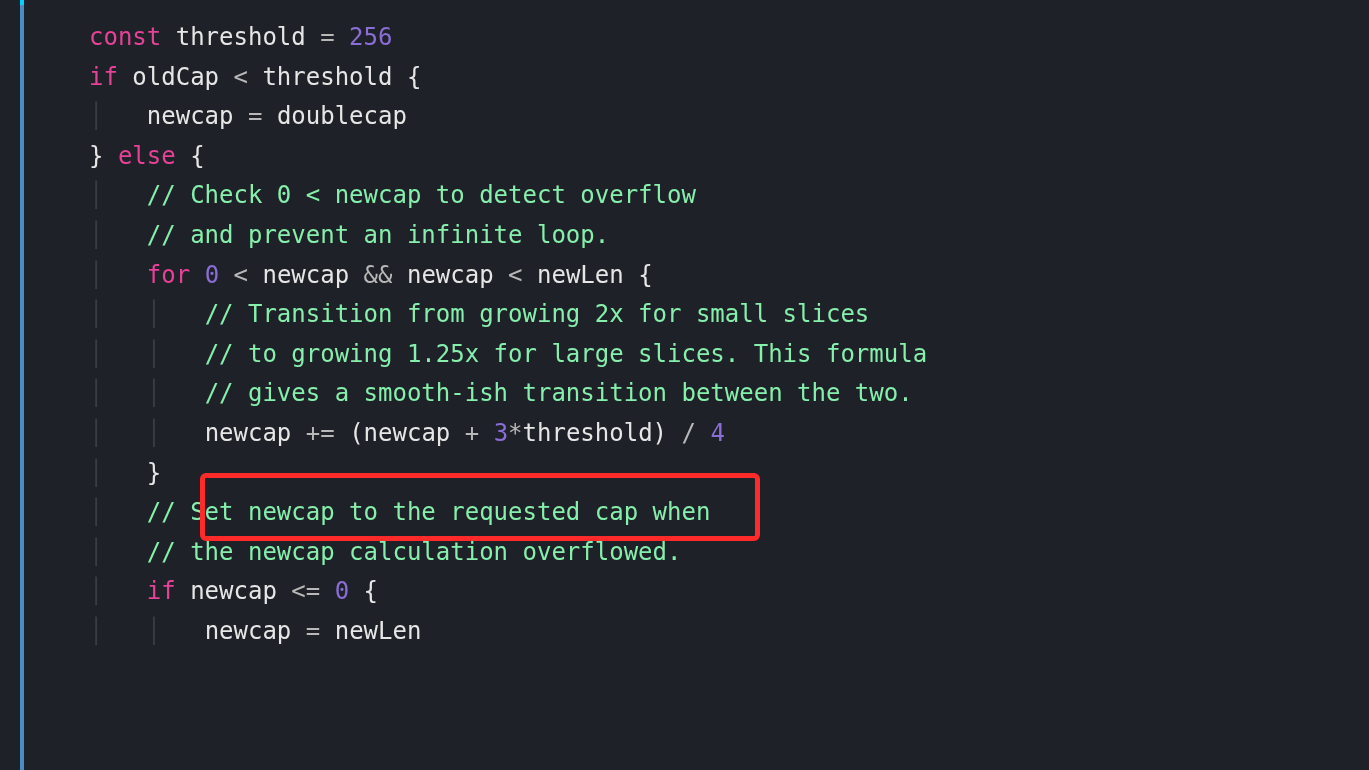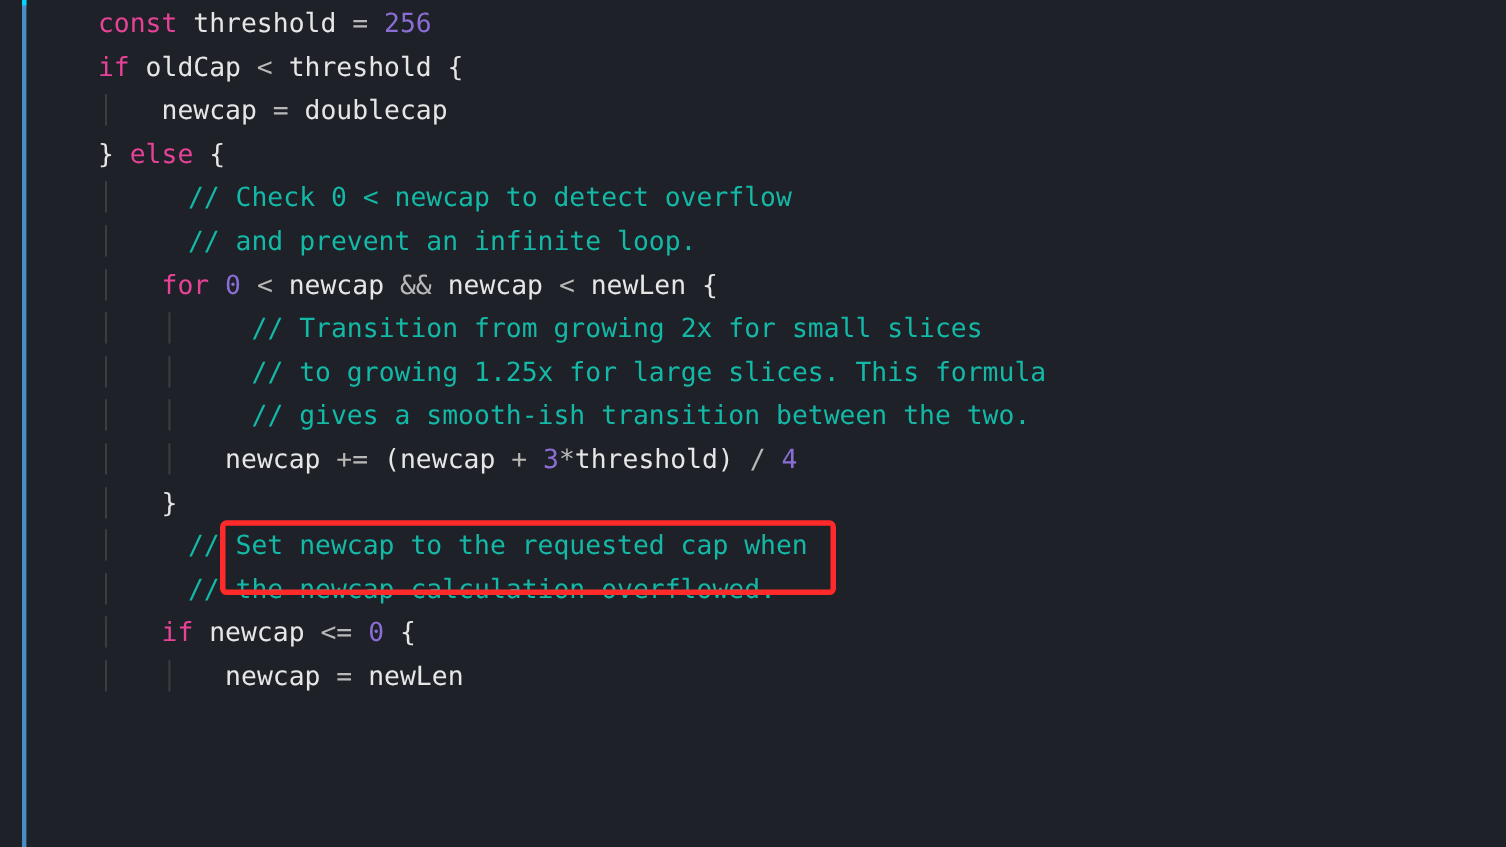--- a/index.html
+++ b/index.html
@@ -29,30 +29,30 @@
       top: 0;
       width: 4px;
       height: 5px;
       background: #00d4ff;
     }
     .code-area {
       position: absolute;
       left: 35px;
       top: 0;
       right: 0;
-      padding-top: 2px;
+      padding-top: 18px;
       white-space: pre;
     }
     .line { position: relative; padding-left: 54px; }
     .indent-guide { color: #3a3d42; }
     .kw { color: #e64297; }
     .ident { color: #e6e6e6; }
     .op { color: #b8b8b8; }
     .num { color: #8b6dd6; }
-    .cmt { color: #14b8a6; margin-left: 24px; }
+    .cmt { color: #86efac; }
     .punc { color: #e6e6e6; }
     .highlight-box {
       position: absolute;
       border: 5px solid #ff2a2a;
       border-radius: 6px;
       left: 200px;
       top: 473px;
       width: 560px;
       height: 68px;
       pointer-events: none;

